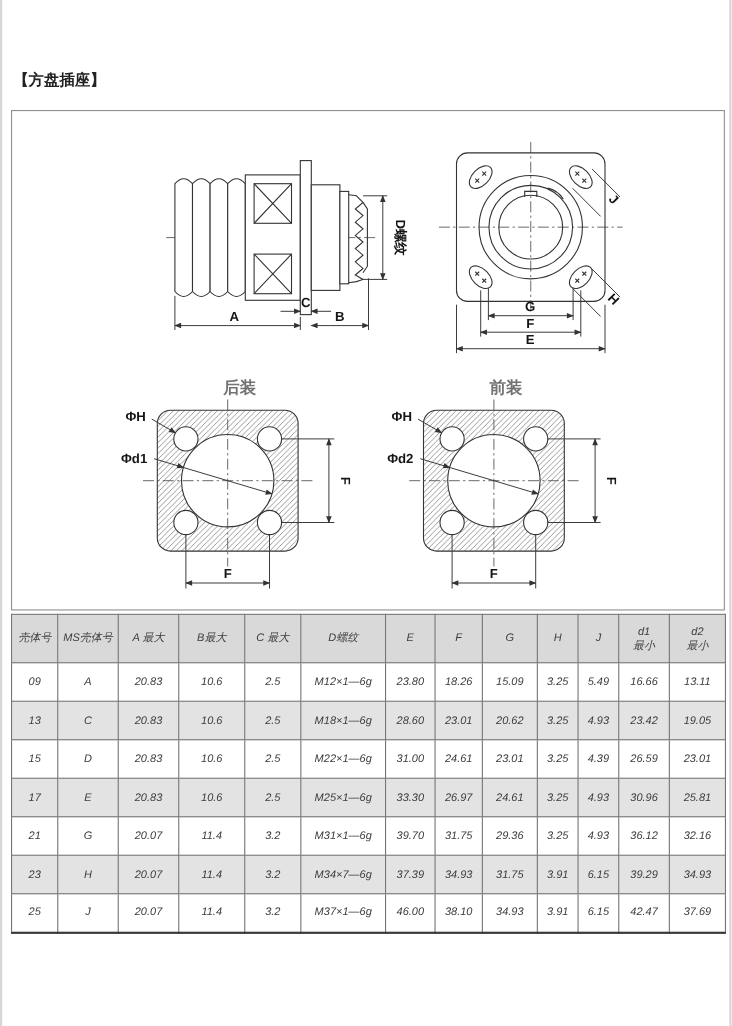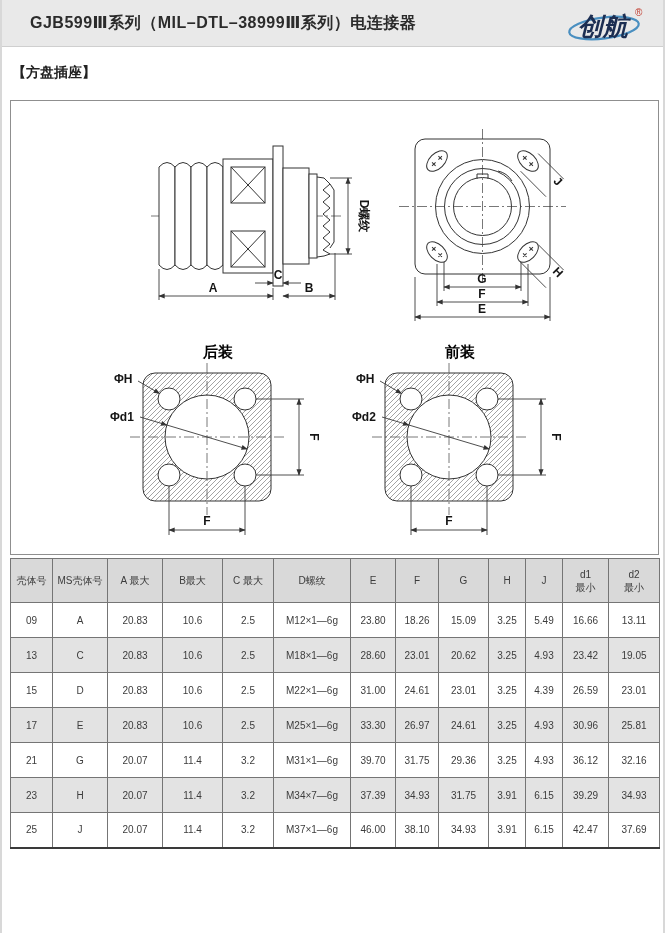--- a/index.html
+++ b/index.html
@@ -8,48 +8,40 @@
           border-left:2px solid #d8d8d8; border-right:2px solid #d8d8d8; overflow:hidden; }
   .topbar { position:absolute; top:0; left:0; width:100%; height:47px; background:#e9e9e9;
             border-bottom:1px solid #cfcfcf; display:flex; align-items:center; }
   .title { margin-left:28px; font-size:16px; font-weight:bold; color:#2b2b2b; letter-spacing:.5px; }
   .logo { position:absolute; right:12px; top:3px; }
   .section-label { position:absolute; top:64px; left:10px; font-size:14px; font-weight:bold; color:#222; }
   .drawing-box { position:absolute; top:100px; left:8px; width:649px; height:455px;
                  border:1px solid #8f8f8f; background:#fff; }
   .dwg { position:absolute; }
   .dwg-title { position:absolute; width:130px; text-align:center; font-size:15px;
-               font-weight:bold; color:#000000; }
+               font-weight:bold; color:#737373; }
   svg text { font-family:"Liberation Sans","DejaVu Sans",sans-serif; }
   .dim { font-size:12px; font-weight:bold; fill:#151515; }
   .ln { stroke:#333; stroke-width:1; fill:none; }
   .lnw { stroke:#333; stroke-width:1; fill:#fff; }
   .cl { stroke:#555; stroke-width:.8; fill:none; stroke-dasharray:10 3 2 3; }
   .dl { stroke:#3a3a3a; stroke-width:.9; fill:none; }
   table.spec { position:absolute; top:558px; left:8px; width:649px; table-layout:fixed;
                border-collapse:collapse; font-size:10px; color:#3c3c3c;
-               border:1px solid #4a4a4a; border-bottom:2px solid #3a3a3a; }
+               border:1px solid #4a4a4a; border-bottom:2px solid #3a3a3a;font-style:italic; }
   table.spec th, table.spec td { border:1px solid #757575; text-align:center; vertical-align:middle; padding:0; }
   table.spec thead th { height:44px; background:#d9d9d9; font-weight:normal; white-space:pre-line; line-height:1.3; }
   table.spec tbody td { height:35px; background:#fff; }
   table.spec tbody tr:nth-child(even) td { background:#e3e3e3; }
 </style>
 </head>
 <body>
 
 <div class="page">
 
-  <div class="topbar">
-    <div class="title">GJB599Ⅲ系列（MIL–DTL–38999Ⅲ系列）电连接器</div>
-    <svg class="logo" width="88" height="42" viewBox="0 0 88 42">
-      <ellipse cx="41" cy="25" rx="35" ry="10.5" fill="none" stroke="#4a8fc0" stroke-width="2.2" transform="rotate(-7 41 25)"></ellipse>
-      <text x="15" y="32" font-size="25" font-style="italic" font-weight="bold" fill="#1c2e52">创航</text>
-      <text x="72" y="13" font-size="10" fill="#c0392b">®</text>
-    </svg>
-  </div>
 
   <div class="section-label">【方盘插座】</div>
 
   <div class="drawing-box">
 
     <svg class="dwg" style="left:140px; top:32px;" width="230" height="170" viewBox="0 0 230 170">
       <defs>
         <marker id="ar1" viewBox="0 0 10 10" refX="9" refY="5" markerWidth="9" markerHeight="7" orient="auto-start-reverse">
           <path d="M0,1 L10,5 L0,9 z" fill="#333"></path>
         </marker>

